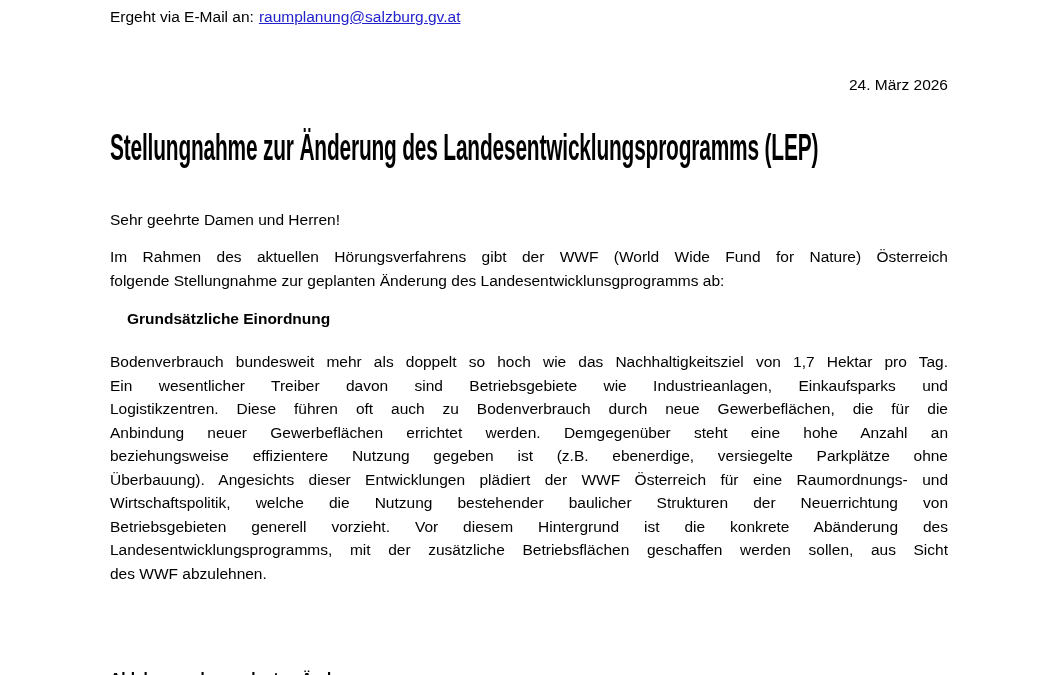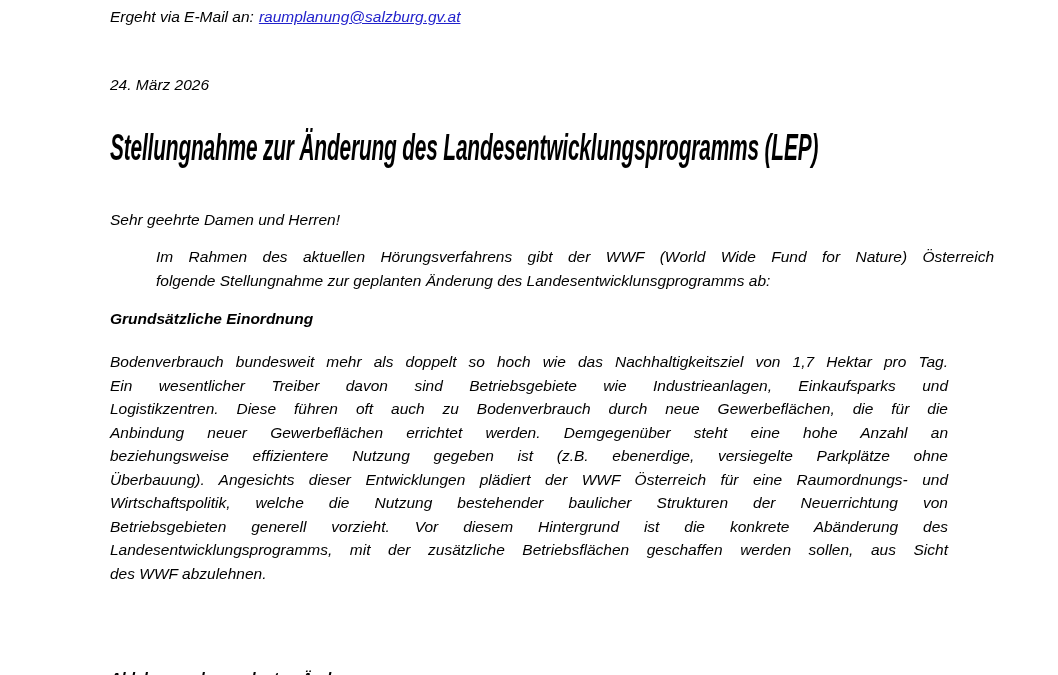--- a/index.html
+++ b/index.html
@@ -8,46 +8,45 @@
     background: #ffffff;
   }
   .page {
     position: relative;
     width: 1058px;
     height: 675px;
     background: #ffffff;
     overflow: hidden;
     font-family: "Liberation Sans", "DejaVu Sans", sans-serif;
     color: #000000;
-    font-style: italic;
   }
   .block {
     position: absolute;
     left: 110px;
     width: 838px;
   }
   .body-text {
     font-size: 15.5px;
     line-height: 23.5px;
   }
   .recipient-line   { top: 5px; }
-  .date-line        { top: 73px; }
+  .date-line        { top: 73px; text-align: right; }
   .doc-title {
     top: 127px;
     font-size: 36px;
     line-height: 42px;
     font-weight: bold;
     white-space: nowrap;
     transform: scaleX(0.58);
     transform-origin: 0 50%;
     letter-spacing: -0.3px;
   }
   .salutation       { top: 208px; }
-  .intro-paragraph  { top: 245px; margin-left: 46px; }
-  .section-heading  { top: 307px; font-weight: bold; }
+  .intro-paragraph  { top: 245px; }
+  .section-heading  { top: 307px; font-weight: bold; margin-left: 17px; }
   .body-paragraph   { top: 350px; }
   .clipped-heading  { top: 666px; font-weight: bold; }
   .jline {
     text-align: justify;
     text-align-last: justify;
     height: 23.5px;
     overflow: visible;
   }
   .jline.last {
     text-align-last: left;

